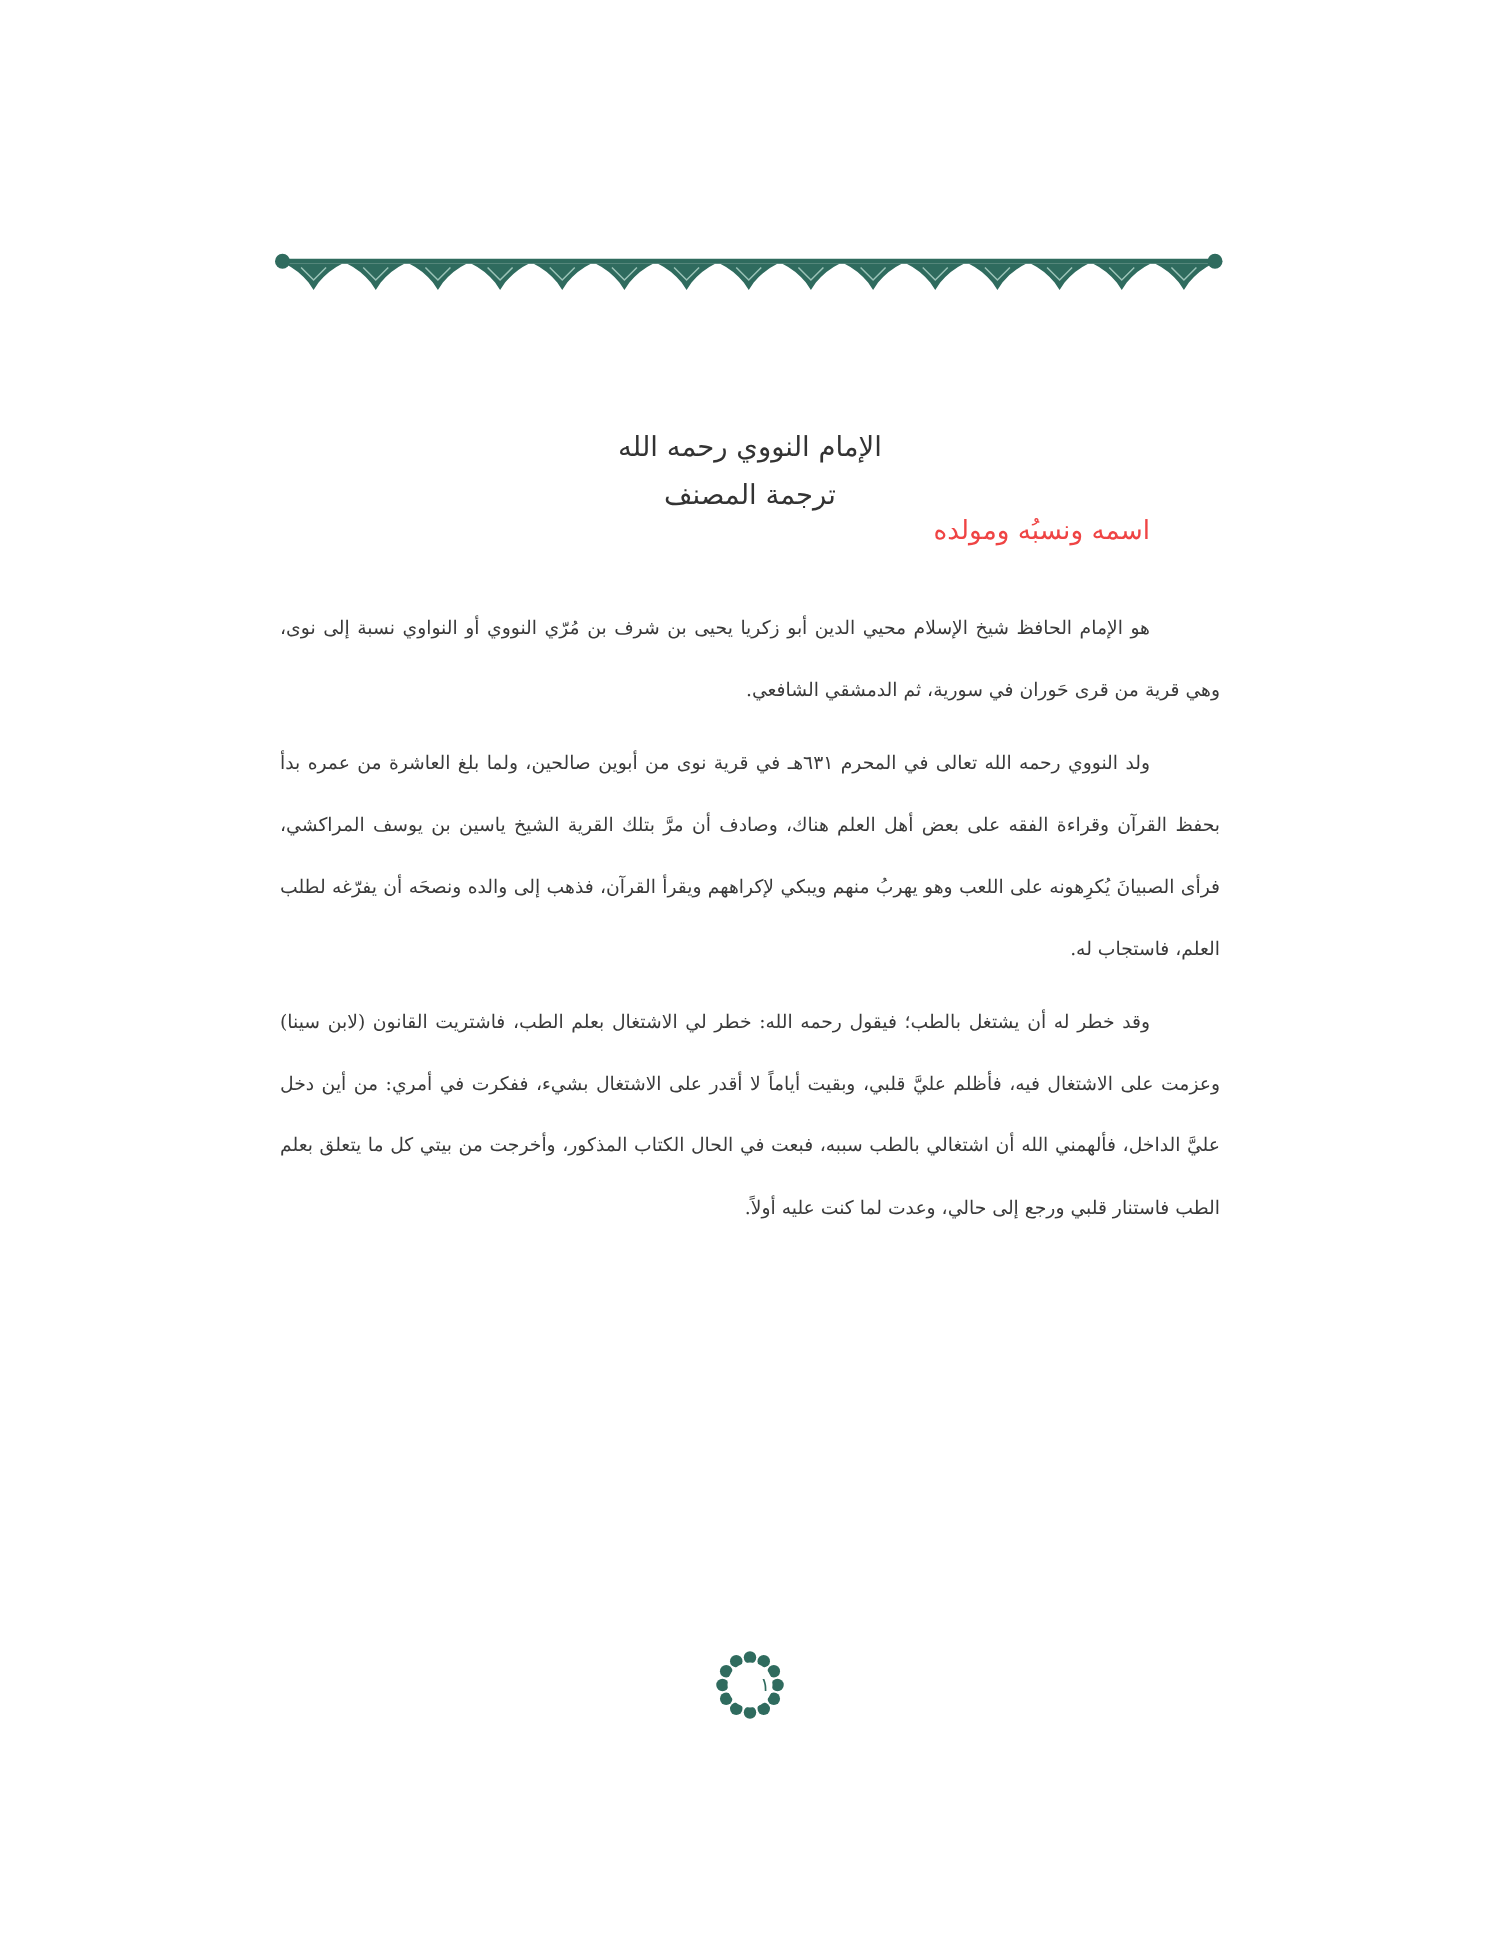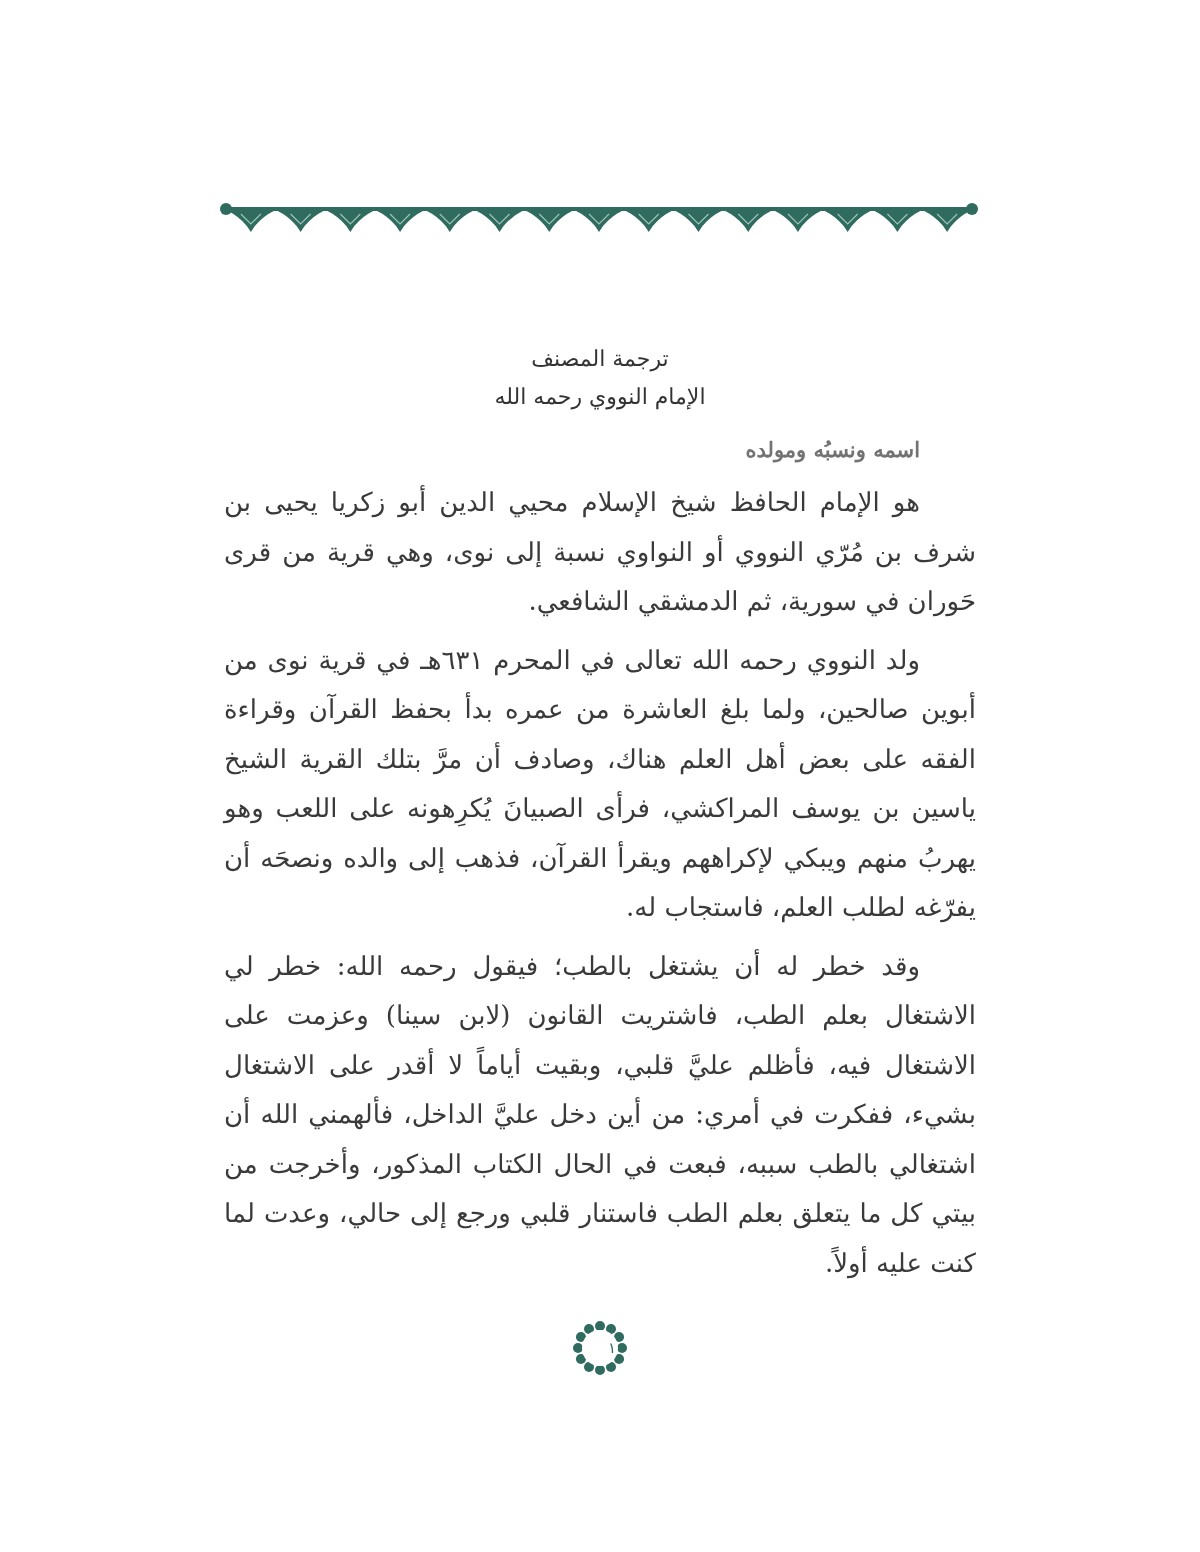--- a/index.html
+++ b/index.html
@@ -23,36 +23,36 @@
       text-align: center;
       direction: rtl;
     }
     .title-line {
       font-size: 22px;
       line-height: 38px;
       color: #333;
     }
     .section-heading {
       position: absolute;
-      right: 280px; top: 437px;
+      right: 280px; top: 412px;
       direction: rtl;
       font-size: 21px;
-      font-weight: bold;
-      color: #737373;
+      font-weight: normal;
+      color: #ef4444;
     }
     .body-text {
       position: absolute;
       left: 224px; width: 752px;
       top: 478px;
       direction: rtl;
       text-align: justify;
       text-align-last: right;
     }
     .para {
-      font-size: 26px;
+      font-size: 15px;
       line-height: 49.5px;
       margin: 0 0 9px 0;
       text-indent: 56px;
     }
     .page-number {
       position: absolute;
       left: 571px; top: 1319px;
       width: 58px; height: 58px;
     }
     .page-number svg { position: absolute; left: 0; top: 0; width: 58px; height: 58px; }
@@ -100,22 +100,22 @@
       <path d="M 608.8 11 Q 619.2333333333332 16 627.6666666666666 26 L 631.6666666666666 32 L 635.6666666666666 26 Q 644.0999999999999 16 654.5333333333333 11 Z" fill="#2f6b5e"></path>
       <path d="M 621.6666666666666 14 L 631.6666666666666 24 L 641.6666666666666 14" stroke="#9cc3b8" stroke-width="1.2" fill="none"></path>
       <path d="M 658.5333333333333 11 Q 668.9666666666666 16 677.4 26 L 681.4 32 L 685.4 26 Q 693.8333333333333 16 704.2666666666667 11 Z" fill="#2f6b5e"></path>
       <path d="M 671.4 14 L 681.4 24 L 691.4 14" stroke="#9cc3b8" stroke-width="1.2" fill="none"></path>
       <path d="M 708.2666666666667 11 Q 718.6999999999999 16 727.1333333333333 26 L 731.1333333333333 32 L 735.1333333333333 26 Q 743.5666666666666 16 754 11 Z" fill="#2f6b5e"></path>
       <path d="M 721.1333333333333 14 L 731.1333333333333 24 L 741.1333333333333 14" stroke="#9cc3b8" stroke-width="1.2" fill="none"></path>
     </svg>
 </div>
 
 <div class="titles">
+  <div class="title-line">الإمام النووي رحمه الله</div>
   <div class="title-line">ترجمة المصنف</div>
-  <div class="title-line">الإمام النووي رحمه الله</div>
 </div>
 
 <div class="section-heading">اسمه ونسبُه ومولده</div>
 
 <div class="body-text">
   <p class="para">هو الإمام الحافظ شيخ الإسلام محيي الدين أبو زكريا يحيى بن شرف بن مُرّي النووي أو النواوي نسبة إلى نوى، وهي قرية من قرى حَوران في سورية، ثم الدمشقي الشافعي.</p>
   <p class="para">ولد النووي رحمه الله تعالى في المحرم ٦٣١هـ في قرية نوى من أبوين صالحين، ولما بلغ العاشرة من عمره بدأ بحفظ القرآن وقراءة الفقه على بعض أهل العلم هناك، وصادف أن مرَّ بتلك القرية الشيخ ياسين بن يوسف المراكشي، فرأى الصبيانَ يُكرِهونه على اللعب وهو يهربُ منهم ويبكي لإكراههم ويقرأ القرآن، فذهب إلى والده ونصحَه أن يفرّغه لطلب العلم، فاستجاب له.</p>
   <p class="para">وقد خطر له أن يشتغل بالطب؛ فيقول رحمه الله: خطر لي الاشتغال بعلم الطب، فاشتريت القانون (لابن سينا) وعزمت على الاشتغال فيه، فأظلم عليَّ قلبي، وبقيت أياماً لا أقدر على الاشتغال بشيء، ففكرت في أمري: من أين دخل عليَّ الداخل، فألهمني الله أن اشتغالي بالطب سببه، فبعت في الحال الكتاب المذكور، وأخرجت من بيتي كل ما يتعلق بعلم الطب فاستنار قلبي ورجع إلى حالي، وعدت لما كنت عليه أولاً.</p>
 </div>
 

